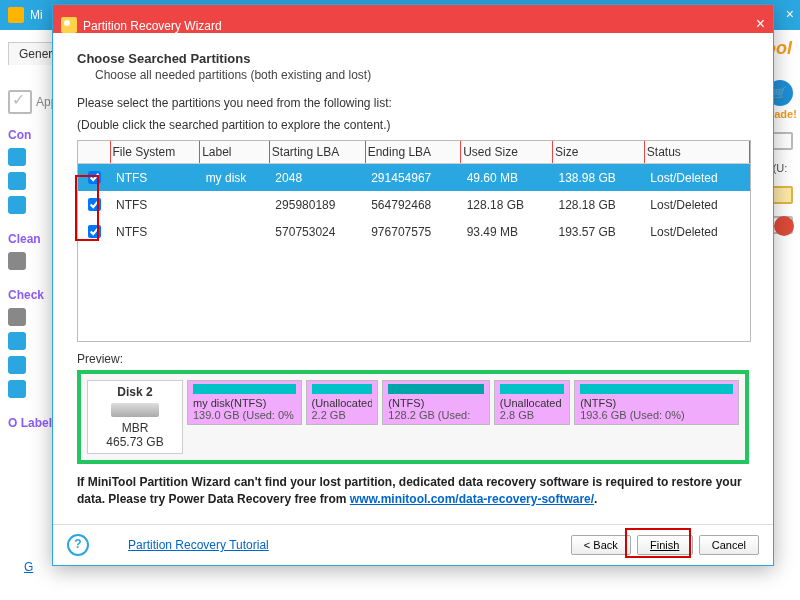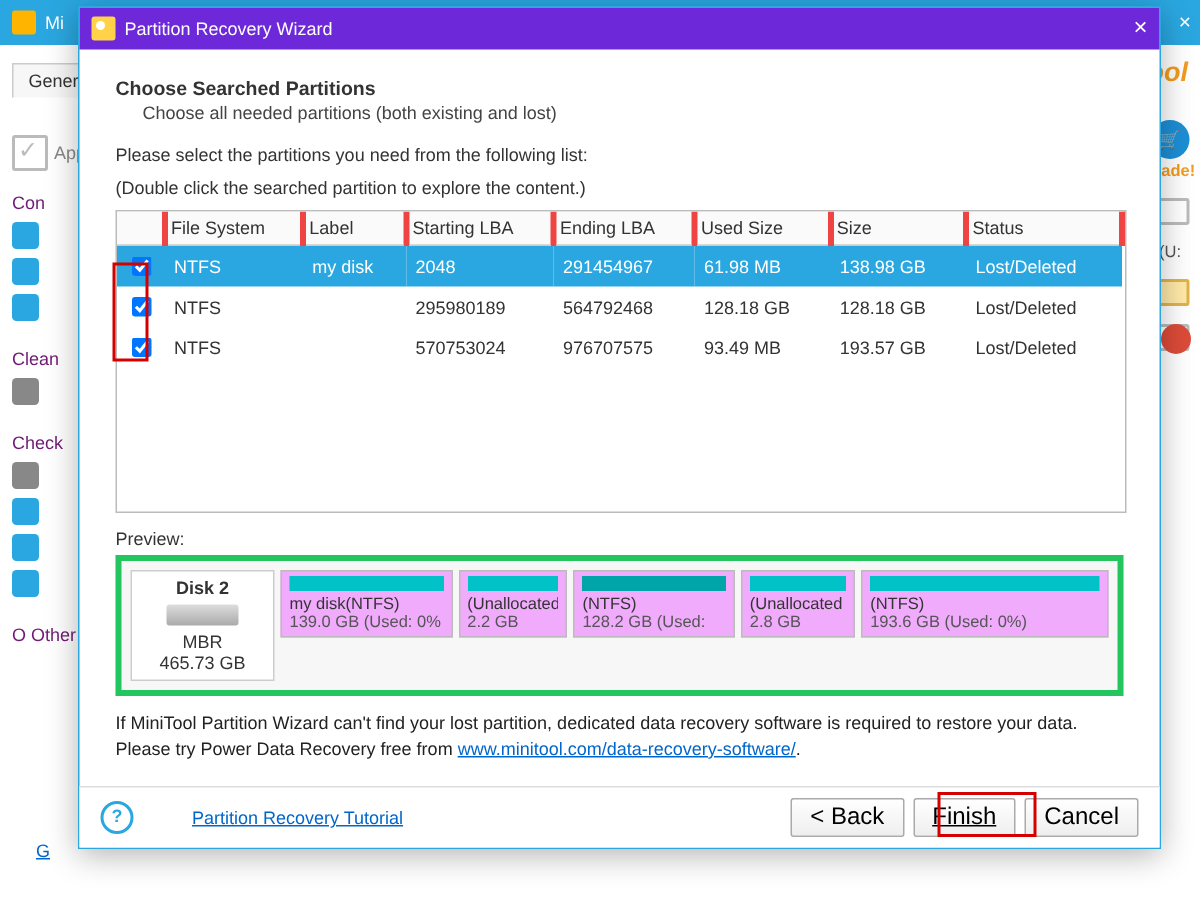--- a/index.html
+++ b/index.html
@@ -4,68 +4,68 @@
 <style>
 html,body{margin:0;padding:0;font-family:"Segoe UI",Tahoma,sans-serif;font-size:12px;color:#333;background:#f0f0f0;width:800px;height:600px;overflow:hidden;}
 .bg-window{position:absolute;top:0;left:0;width:800px;height:600px;background:#fff;}
 .bg-titlebar{height:30px;background:#2aa7e0;display:flex;align-items:center;padding:0 8px;color:#fff;}
 .bg-titlebar .ico{width:16px;height:16px;background:#ffb400;border-radius:2px;margin-right:6px;}
 .bg-title{font-size:12px;text-align:center;}
 .bg-close{position:absolute;right:6px;top:6px;color:#fff;font-size:14px;}
 .bg-body{padding:8px;}
 .bg-tab{display:inline-block;padding:4px 10px;border:1px solid #ccc;border-bottom:none;background:#f7f7f7;margin-top:4px;}
 .bg-left{position:absolute;left:8px;top:70px;width:50px;}
-.bg-left .lbl{font-weight:normal;margin:18px 0 6px 0;color:#701a75;}
+.bg-left .lbl{font-weight:bold;margin:18px 0 6px 0;color:#8b5cf6;}
 .bg-left .icn{width:18px;height:18px;background:#2aa7e0;border-radius:3px;margin:6px 0;}
 .bg-left .icn.gray{background:#888;}
 .bg-apply{position:absolute;left:8px;top:90px;display:flex;align-items:center;gap:4px;color:#888;}
 .bg-apply .chk{width:20px;height:20px;border:2px solid #bbb;border-radius:2px;position:relative;}
 .bg-apply .chk:after{content:"✓";position:absolute;left:2px;top:-2px;color:#bbb;font-size:16px;}
 .bg-right{position:absolute;right:0;top:40px;width:40px;}
 .bg-right .cart{width:26px;height:26px;border-radius:50%;background:#1d8fd6;margin:40px auto 2px;color:#fff;text-align:center;line-height:26px;}
 .bg-right .up{color:#f29b1e;font-weight:bold;font-size:11px;text-align:center;}
 .bg-right .pill{margin:12px auto;width:22px;height:14px;border:2px solid #bbb;border-radius:2px;}
 .bg-right .pill.y{background:#ffe9a8;border-color:#e0b44a;}
 .bg-right .gp{position:absolute;right:6px;bottom:10px;width:20px;height:20px;border-radius:50%;background:#dd4b39;}
 .bg-bottom{position:absolute;left:24px;bottom:26px;color:#0066cc;text-decoration:underline;}
 .modal{position:absolute;left:52px;top:4px;width:720px;height:560px;background:#fff;border:1px solid #2aa7e0;box-shadow:0 4px 20px rgba(0,0,0,.3);}
-.m-titlebar{height:28px;background:#6d28d9;display:flex;align-items:center;padding:0 8px;color:#fff;}
+.m-titlebar{height:28px;background:#ef4444;display:flex;align-items:flex-end;padding:0 8px;color:#fff;}
 .m-titlebar .ico{width:16px;height:16px;background:#ffd24a;border-radius:2px;margin-right:6px;position:relative;}
 .m-titlebar .ico:after{content:"";position:absolute;left:3px;top:3px;width:6px;height:6px;background:#fff;border-radius:50%;}
 .m-title{font-size:12px;}
 .m-close{margin-left:auto;font-size:16px;cursor:pointer;}
 .m-body{padding:14px 24px 0 24px;}
 .m-h1{font-weight:bold;font-size:13px;margin:4px 0 2px 0;}
 .m-sub{margin:0 0 14px 18px;color:#444;}
 .m-instr{margin:0 0 8px 0;color:#333;}
 .tbl{border:1px solid #bbb;width:672px;height:200px;overflow:hidden;background:#fff;}
 .tbl table{border-collapse:collapse;width:100%;font-size:12px;}
-.tbl th{text-align:left;font-weight:normal;padding:4px 2px;border-right:4px solid #ef4444;background:#fafafa;border-bottom:1px solid #ccc;}
+.tbl th{text-align:left;font-weight:normal;padding:4px 2px;border-right:1px solid #ef4444;background:#fafafa;border-bottom:1px solid #ccc;}
 .tbl td{padding:4px 6px;}
 .tbl tr.sel td{background:#2aa7e0;color:#fff;}
 .cb{width:13px;height:13px;}
 .red-box{position:absolute;border:2px solid #d40000;pointer-events:none;}
 .rb-checks{left:75px;top:175px;width:20px;height:62px;}
 .preview-lbl{margin:10px 0 4px 0;}
 .preview{border:4px solid #22c55e;padding:6px;display:flex;gap:4px;align-items:flex-start;background:#f7f7f7;}
 .diskbox{width:86px;border:1px solid #ccc;background:#fff;padding:4px;text-align:center;}
 .diskbox .dn{font-weight:bold;}
 .diskbox .dimg{width:48px;height:14px;background:linear-gradient(#ddd,#aaa);margin:4px auto;border-radius:2px;}
 .pbox{border:1px solid #bbb;background:#f0abfc;padding:3px 5px;font-size:11px;position:relative;min-width:0;}
 .pbox .bar{height:10px;background:#00c2c7;margin-bottom:3px;position:relative;}
 .pbox .bar .used{position:absolute;left:0;top:0;height:100%;background:#00a5aa;}
 .pbox .t1{white-space:nowrap;overflow:hidden;text-overflow:clip;color:#333;}
 .pbox .t2{white-space:nowrap;overflow:hidden;color:#555;}
-.note{margin:10px 0 0 0;font-weight:normal;font-size:12px;color:#222;line-height:1.4;}
+.note{margin:10px 0 0 0;font-weight:bold;font-size:12px;color:#222;line-height:1.4;}
 .note a{color:#0066cc;text-decoration:underline;}
 .m-footer{position:absolute;left:0;right:0;bottom:0;height:40px;border-top:1px solid #ddd;display:flex;align-items:center;padding:0 14px;background:#fff;}
 .help-ico{width:18px;height:18px;border-radius:50%;border:2px solid #2aa7e0;color:#2aa7e0;text-align:center;line-height:16px;font-weight:bold;font-size:12px;margin-right:6px;}
 .tut{color:#0066cc;text-decoration:underline;margin-left:33px;}
 .btns{margin-left:auto;display:flex;gap:6px;}
-.btn{min-width:56px;padding:3px 12px;border:1px solid #aaa;background:linear-gradient(#fff,#eee);cursor:pointer;font-size:16px;border-radius:2px;}
+.btn{min-width:56px;padding:3px 12px;border:1px solid #aaa;background:linear-gradient(#fff,#eee);cursor:pointer;font-size:11px;border-radius:2px;}
 .btn.finish{position:relative;}
 .rb-finish{left:auto;right:82px;bottom:7px;width:62px;height:26px;}
 .logo-right{position:absolute;right:8px;top:38px;font-style:italic;font-weight:bold;color:#2aa7e0;font-size:18px;}
 .logo-right b{color:#f29b1e;}
 </style>
 </head>
 <body>
 
 <div class="bg-window">
   <div class="bg-titlebar">
@@ -87,21 +87,21 @@
     <div class="icn"></div>
     <div class="icn"></div>
     <div class="icn"></div>
     <div class="lbl">Clean</div>
     <div class="icn gray"></div>
     <div class="lbl">Check</div>
     <div class="icn gray"></div>
     <div class="icn"></div>
     <div class="icn"></div>
     <div class="icn"></div>
-    <div class="lbl">O Other</div>
+    <div class="lbl">O Label</div>
   </div>
   <div class="bg-right">
     <div class="cart">🛒</div>
     <div class="up">grade!</div>
     <div class="pill"></div>
     <div style="font-size:11px;text-align:center;color:#555">(U:</div>
     <div class="pill y"></div>
     <div class="pill"></div>
     <div class="gp"></div>
   </div>
@@ -134,21 +134,21 @@
           <th>Status</th>
         </tr>
           </thead>
         <tbody id="tbody">
             <tr class="sel">
               <td><input type="checkbox" class="cb" checked="" style=""></td>
               <td>NTFS</td>
               <td>my disk</td>
               <td>2048</td>
               <td>291454967</td>
-              <td>61.98 MB</td>
+              <td>49.60 MB</td>
               <td>138.98 GB</td>
               <td>Lost/Deleted</td>
             </tr>
             <tr>
               <td><input type="checkbox" class="cb" checked="" style=""></td>
               <td>NTFS</td>
               <td></td>
               <td>295980189</td>
               <td>564792468</td>
               <td>128.18 GB</td>

